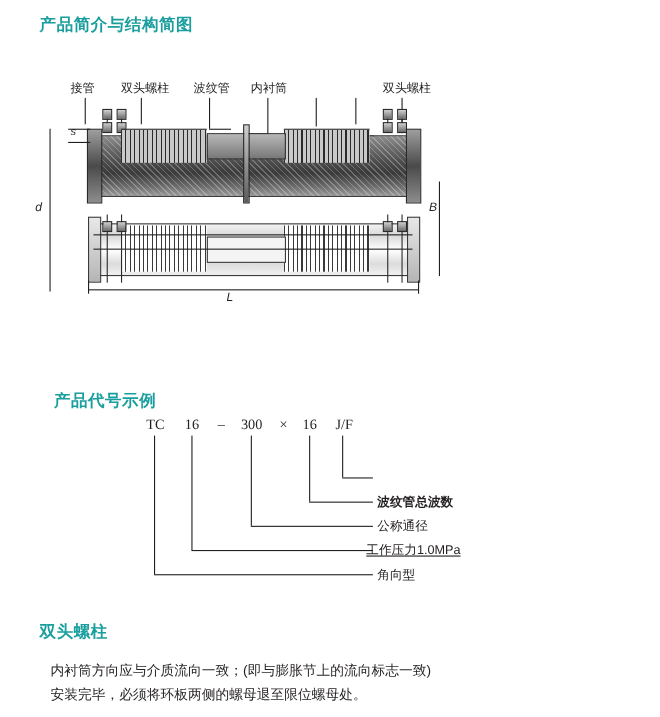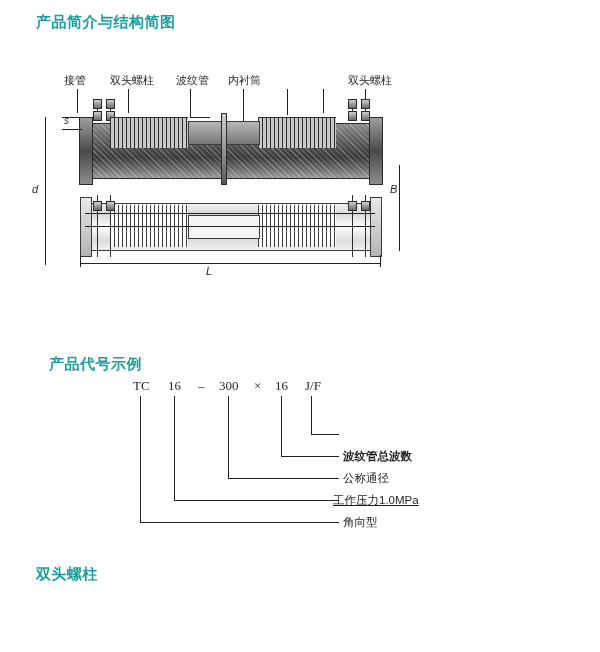--- a/index.html
+++ b/index.html
@@ -311,13 +311,15 @@
   <div class="hl" style="left:174px; top:122px; width:165px;"></div>
   <div class="hl" style="left:140px; top:144px; width:199px;"></div>
 
   <div class="code-note" style="left:343px; top:71px;font-weight:bold;">波纹管总波数</div>
   <div class="code-note" style="left:343px; top:93px;">公称通径</div>
   <div class="code-note" style="left:333px; top:115px;text-decoration:underline;">工作压力1.0MPa</div>
   <div class="code-note" style="left:343px; top:137px;">角向型</div>
 </div>
 
 <div class="install-text">
+  <div>内衬筒方向应与介质流向一致；(即与膨胀节上的流向标志一致)</div>
+  <div>安装完毕，必须将环板两侧的螺母退至限位螺母处。</div>
 </div>
 
 </body></html>

